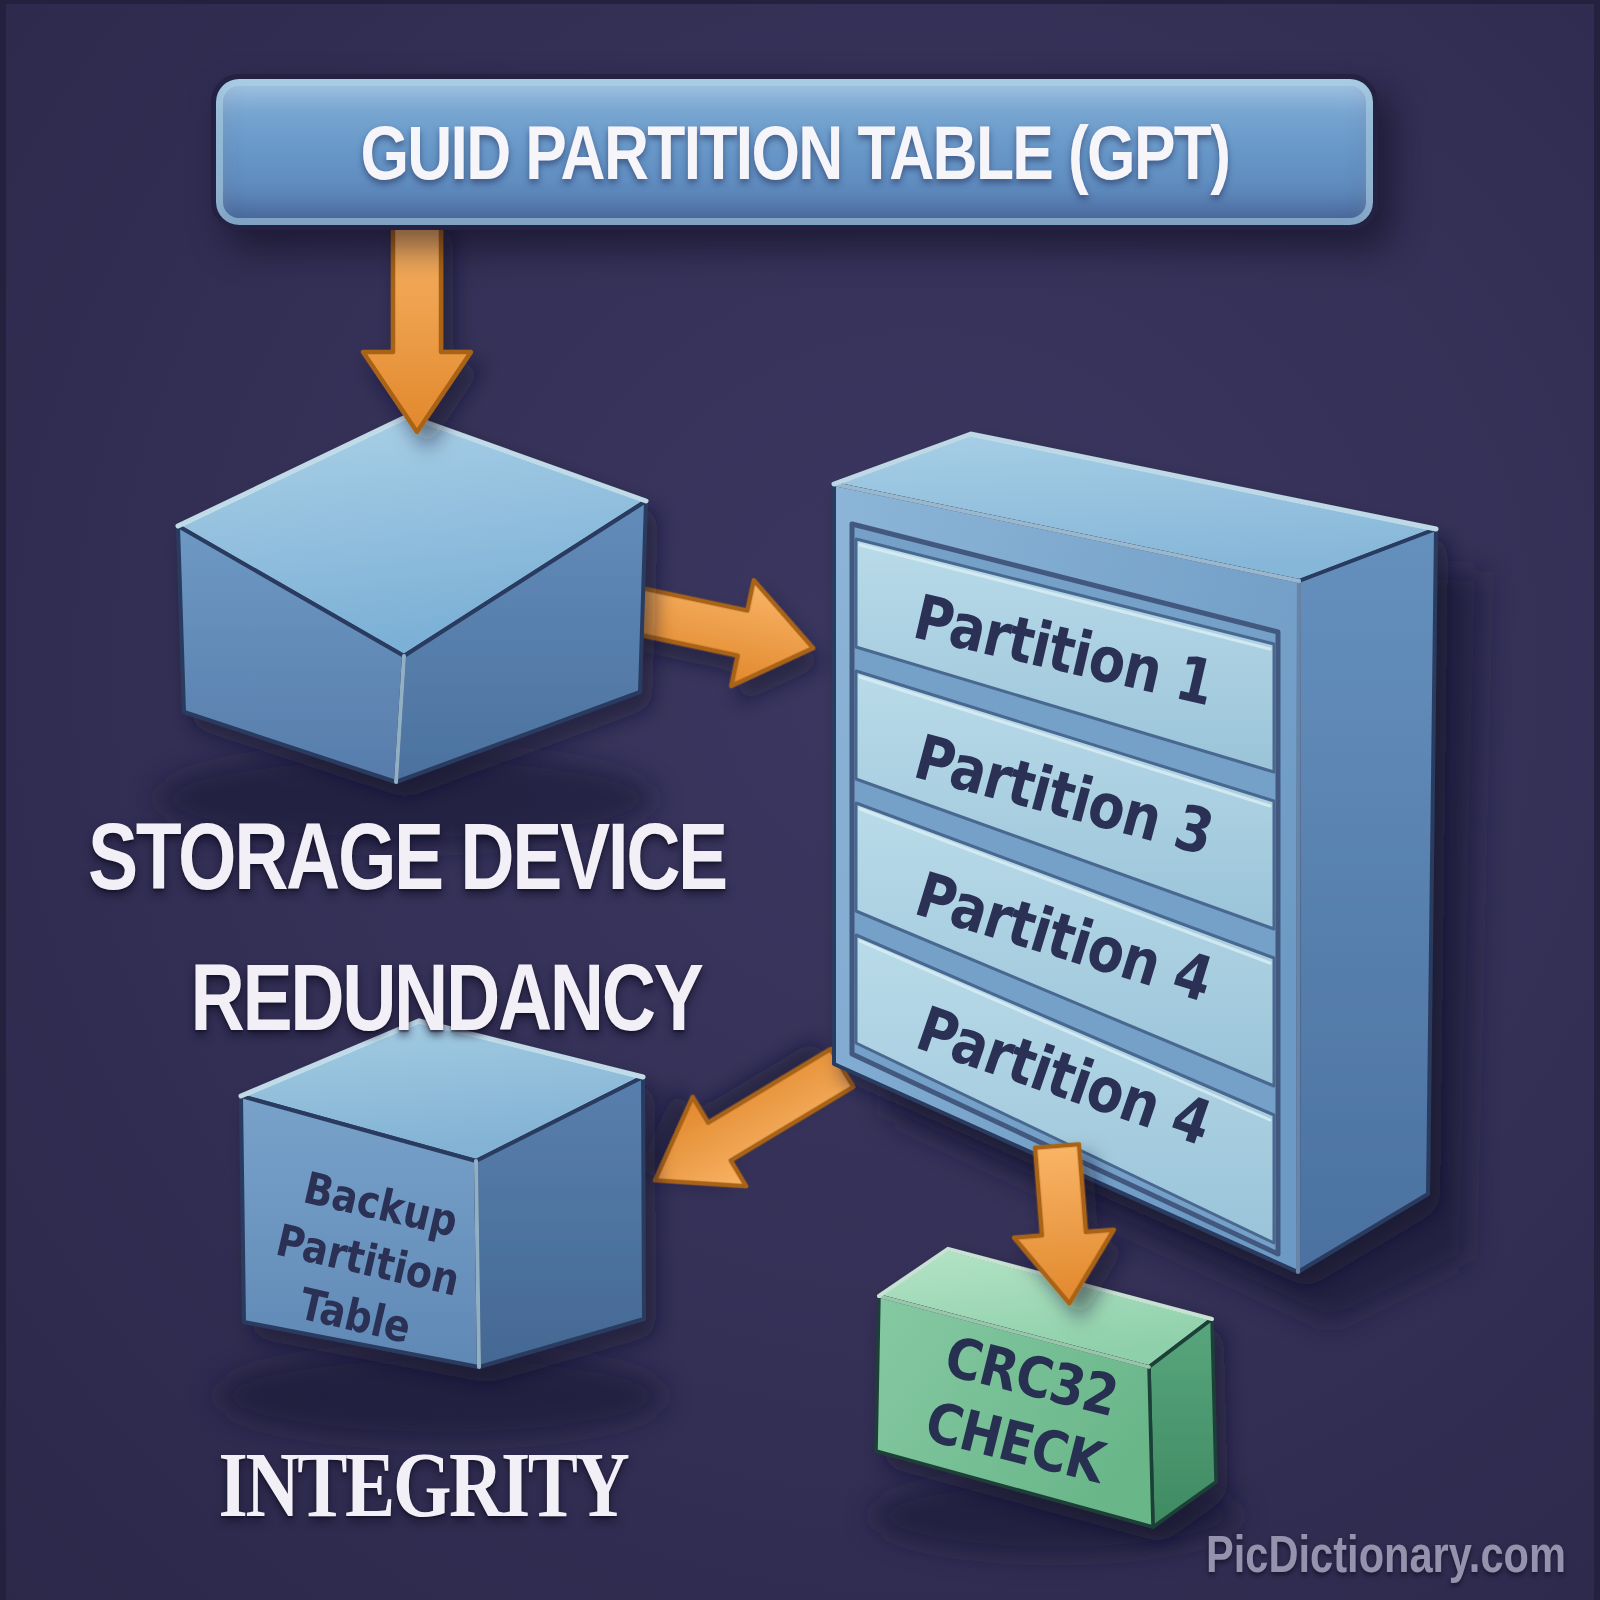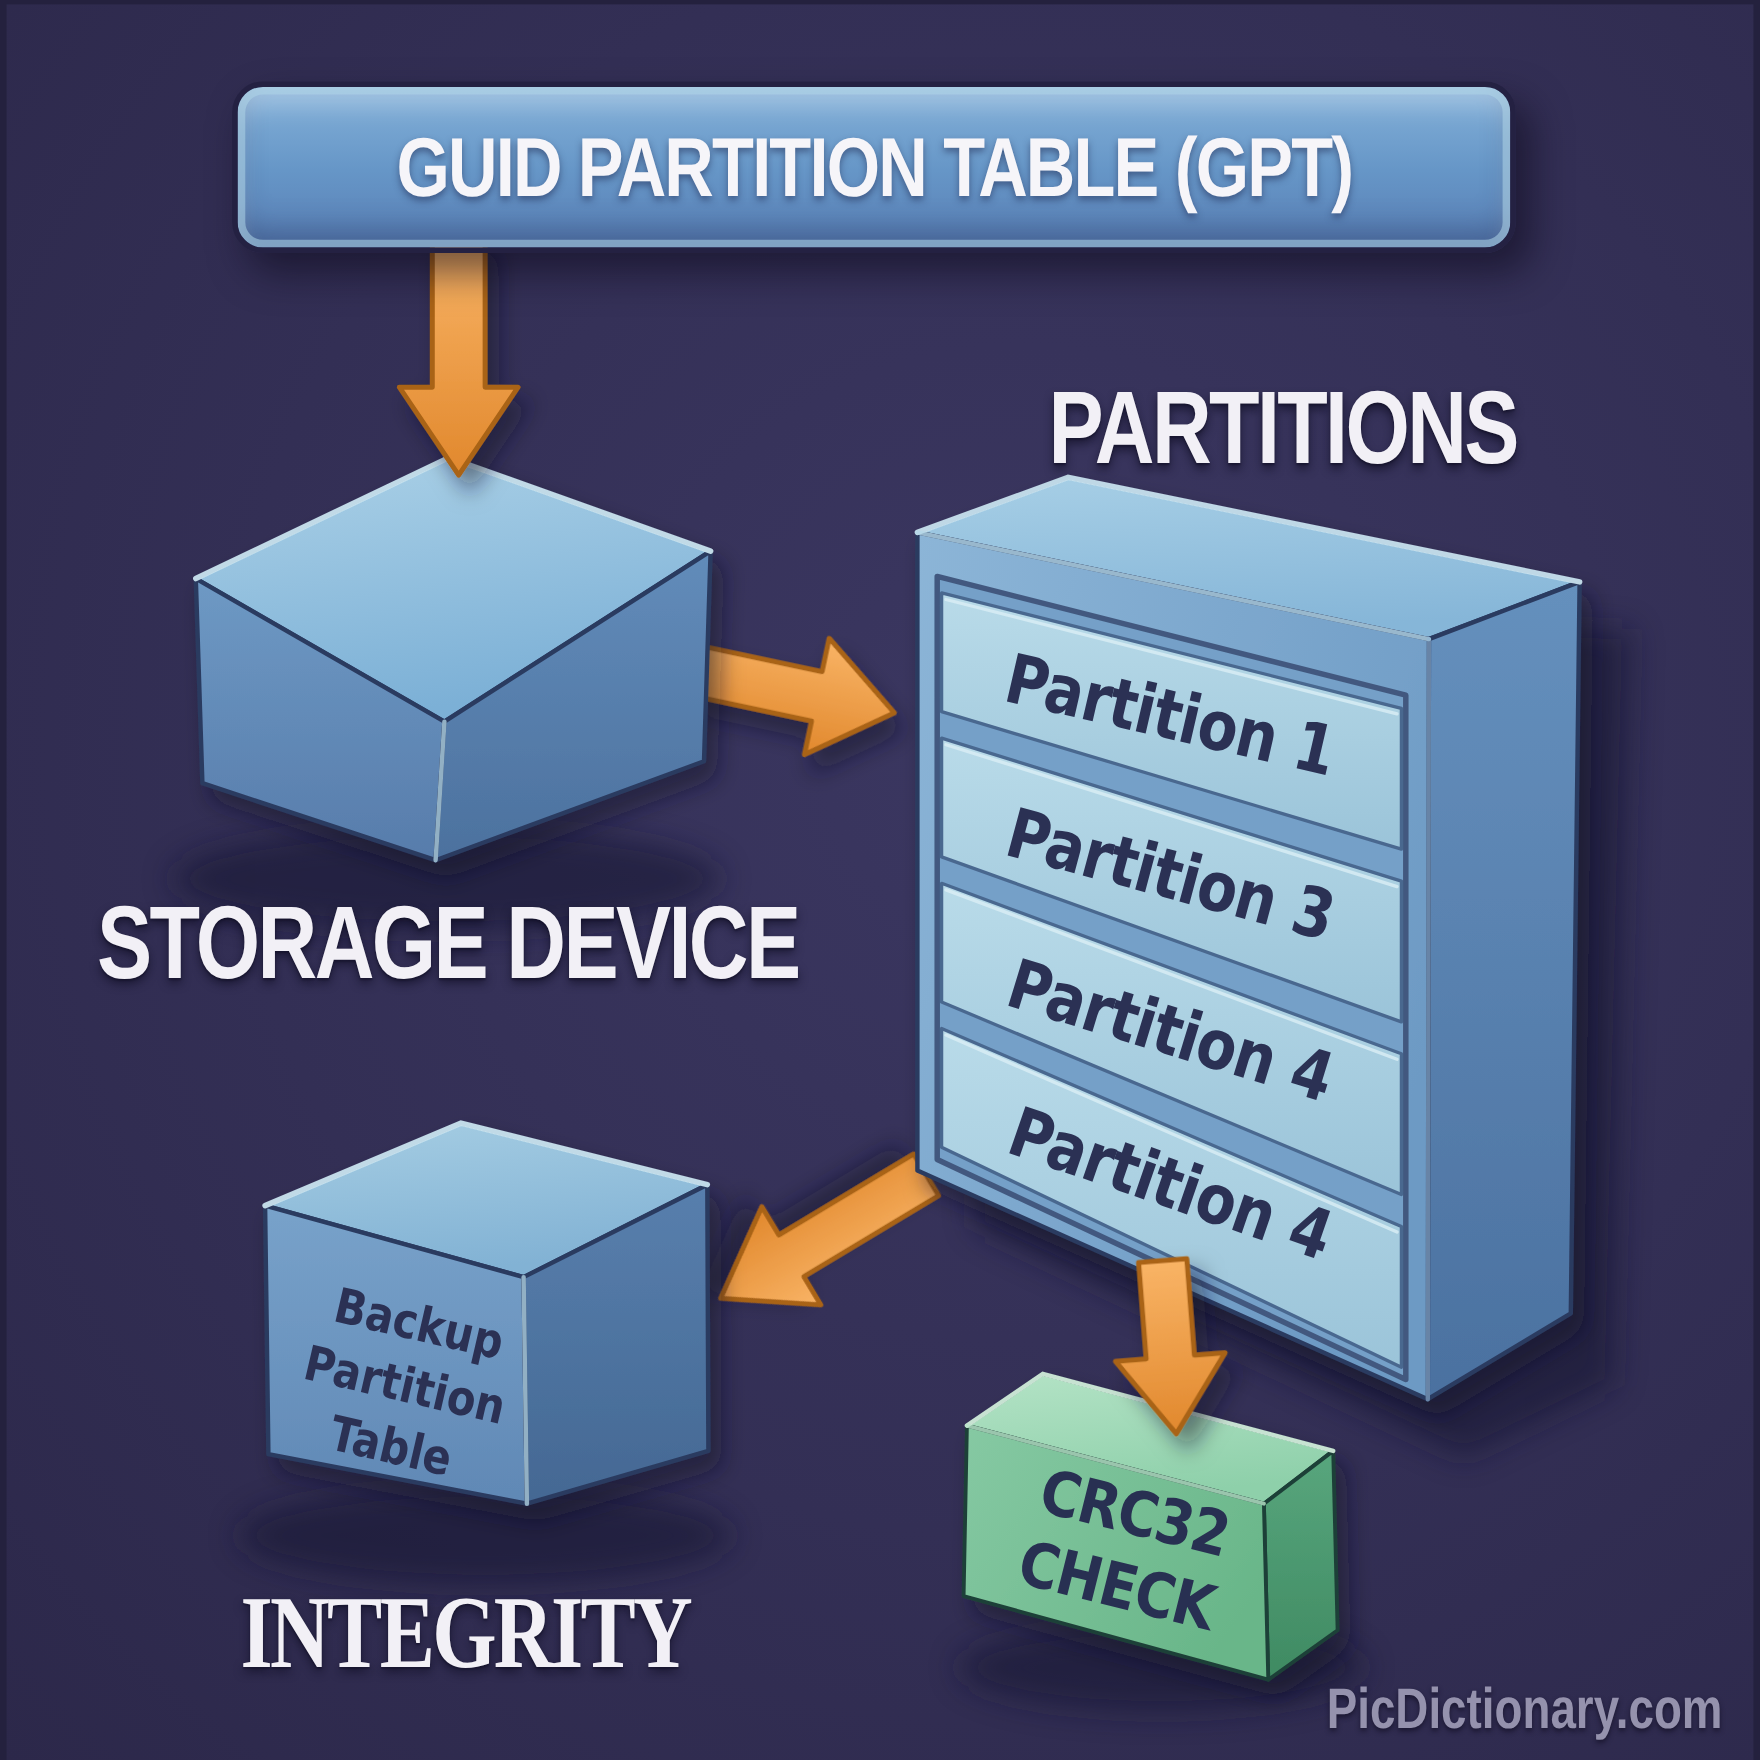--- a/index.html
+++ b/index.html
@@ -200,22 +200,22 @@
     </g>
   </svg>
 
   <div class="banner">
     <span class="banner-text">GUID PARTITION TABLE (GPT)</span>
   </div>
 
   <div class="hd" style="left:401px;top:853px;">
     <span class="cx">STORAGE DEVICE</span>
   </div>
-  <div class="hd" style="left:1160px;top:385px;">
-    <span class="cx">PARTITIONS</span>
+  <div class="hd" style="left:440px;top:994px;">
+    <span class="cx">REDUNDANCY</span>
   </div>
   <div class="hd" style="left:417px;top:1480px;font-family:Liberation Serif, serif;">
     <span class="cx">INTEGRITY</span>
   </div>
 
   <div class="rot slot-label" style="left:1058px;top:646px;transform:translate(-50%,-50%) rotate(13deg);">
     <span class="cx">Partition 1</span>
   </div>
   <div class="rot slot-label" style="left:1058px;top:791px;transform:translate(-50%,-50%) rotate(15deg);">
     <span class="cx">Partition 3</span>

